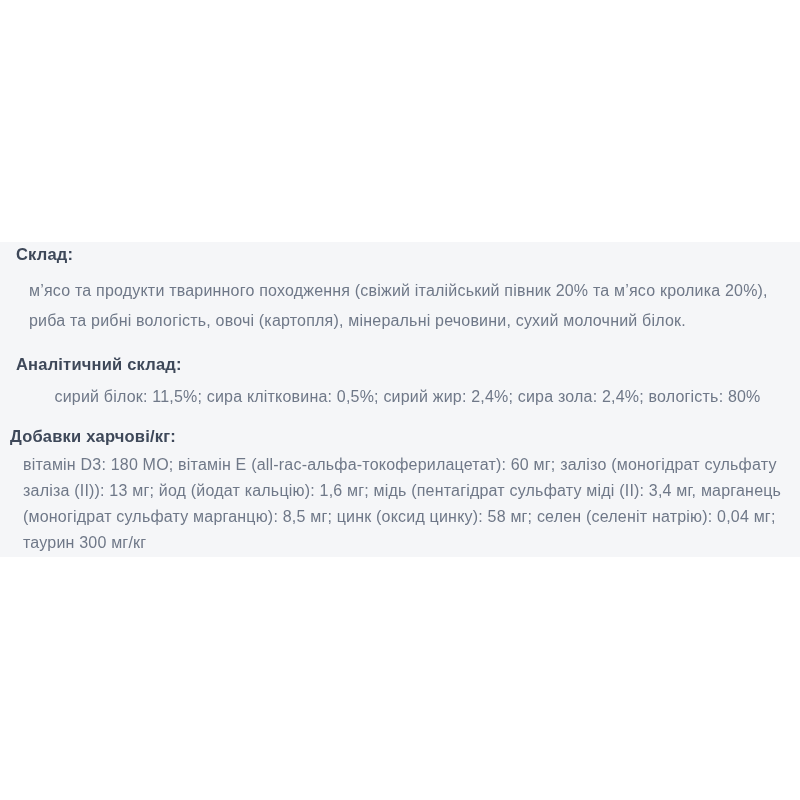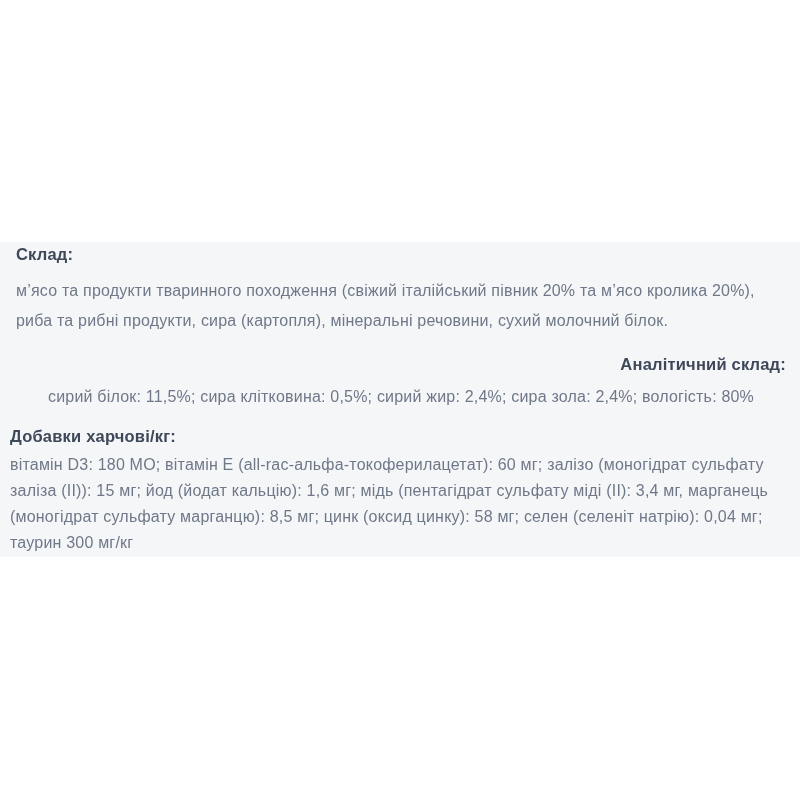--- a/index.html
+++ b/index.html
@@ -37,55 +37,56 @@
     white-space: nowrap;
   }
   .para {
     margin: 0;
     color: #6f7888;
     font-size: 16px;
     letter-spacing: 0.2px;
   }
   .para .text-line {
     white-space: nowrap;
+    margin-left: 13px;
   }
   .para-composition { margin-top: 12px; }
   .para-composition .text-line { line-height: 30px; }
-  .heading-analytical { margin-top: 18px; text-align: right; }
+  .heading-analytical { margin-top: 18px; }
   .para-analytical { margin-top: 8px; text-align: center; }
   .para-analytical .text-line { line-height: 30px; }
   .heading-additives { margin-top: 14px; margin-left: -6px; }
   .para-additives { margin-top: 6px; margin-left: -6px; }
   .para-additives .text-line { line-height: 26px; }
 </style>
 </head>
 <body>
 
 <div class="page">
   <div class="info-panel">
 
     <div>
       <h3 class="section-heading">Склад:</h3>
       <div class="para para-composition">
         <div class="text-line">м’ясо та продукти тваринного походження (свіжий італійський півник 20% та м’ясо кролика 20%),</div>
-        <div class="text-line">риба та рибні продукти, сира (картопля), мінеральні речовини, сухий молочний білок.</div>
+        <div class="text-line">риба та рибні вологість, овочі (картопля), мінеральні речовини, сухий молочний білок.</div>
       </div>
     </div>
 
     <div>
       <h3 class="section-heading heading-analytical">Аналітичний склад:</h3>
       <div class="para para-analytical">
         <div class="text-line">сирий білок: 11,5%; сира клітковина: 0,5%; сирий жир: 2,4%; сира зола: 2,4%; вологість: 80%</div>
       </div>
     </div>
 
     <div>
       <h3 class="section-heading heading-additives">Добавки харчові/кг:</h3>
       <div class="para para-additives">
         <div class="text-line">вітамін D3: 180 МО; вітамін E (all-rac-альфа-токоферилацетат): 60 мг; залізо (моногідрат сульфату</div>
-        <div class="text-line">заліза (II)): 15 мг; йод (йодат кальцію): 1,6 мг; мідь (пентагідрат сульфату міді (II): 3,4 мг, марганець</div>
+        <div class="text-line">заліза (II)): 13 мг; йод (йодат кальцію): 1,6 мг; мідь (пентагідрат сульфату міді (II): 3,4 мг, марганець</div>
         <div class="text-line">(моногідрат сульфату марганцю): 8,5 мг; цинк (оксид цинку): 58 мг; селен (селеніт натрію): 0,04 мг;</div>
         <div class="text-line">таурин 300 мг/кг</div>
       </div>
     </div>
 
   </div>
 </div>
 
 </body></html>

